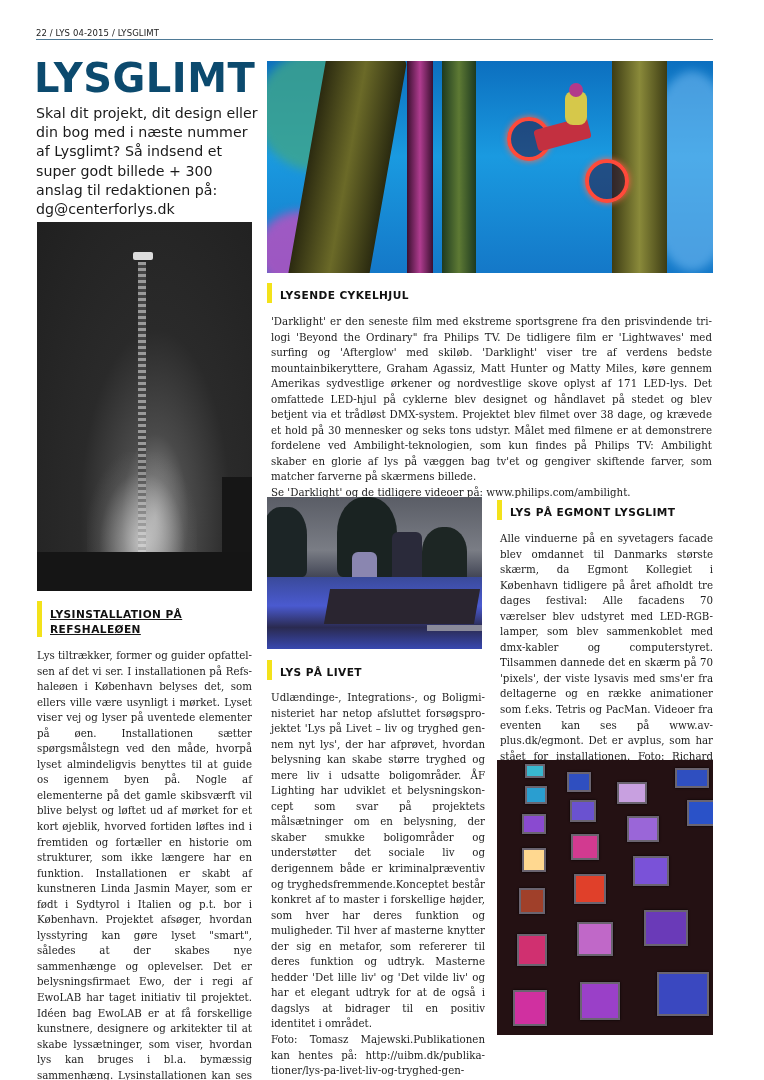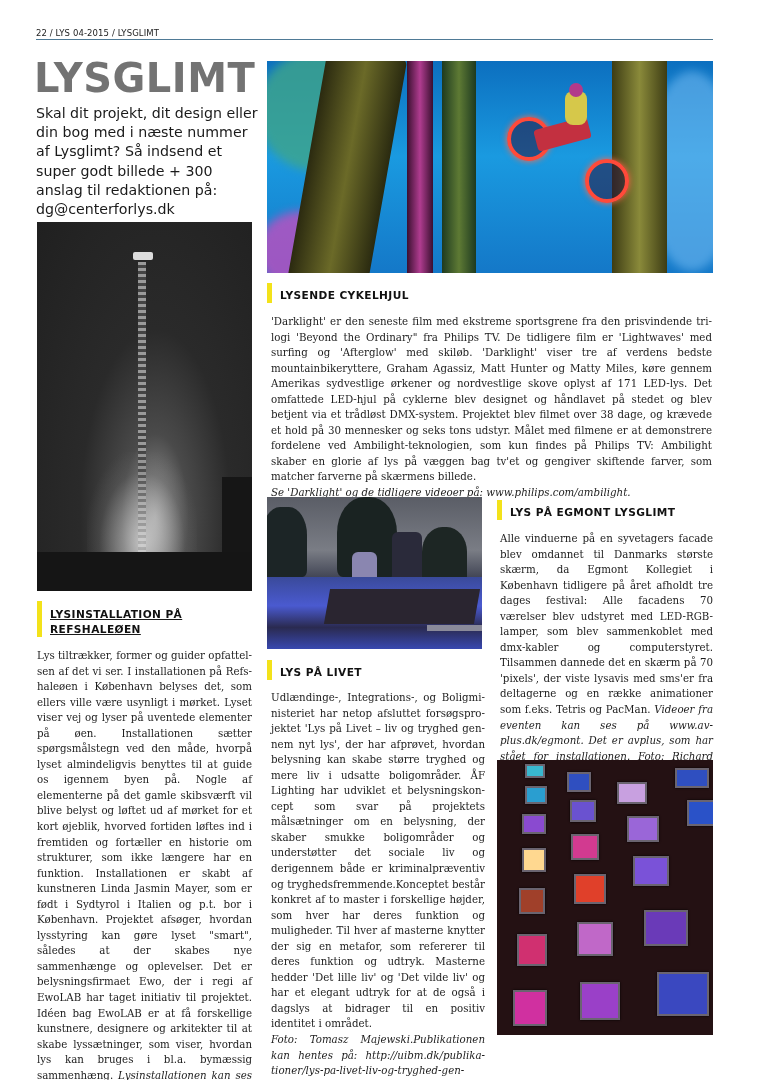--- a/index.html
+++ b/index.html
@@ -5,36 +5,36 @@
     html, body { margin: 0; padding: 0; background: #ffffff; }
     body { width: 764px; height: 1080px; position: relative; overflow: hidden;
            font-family: "DejaVu Serif", serif; color: #1b1b1b; }
     .abs { position: absolute; }
 
     .running-head { left: 36px; top: 28px; font-family: "DejaVu Sans", sans-serif;
       font-weight: normal; font-size: 8.5px; letter-spacing: 0.1px; color: #222; }
     .head-rule { left: 36px; top: 39px; width: 677px; height: 1px; background: #4f7a96; }
 
     .title { left: 34px; top: 56px; font-family: "DejaVu Sans", sans-serif;
-      font-weight: bold; font-size: 40px; letter-spacing: 0.5px; line-height: 44px; color: #737373; text-align: center; }
+      font-weight: bold; font-size: 40px; letter-spacing: 0.5px; line-height: 44px; color: #0c4a6e; text-align: center; }
     .intro { left: 36px; top: 104px; width: 226px; font-family: "DejaVu Sans", sans-serif;
       font-size: 14.2px; line-height: 19.2px; color: #1a1a1a; }
 
     .photo { overflow: hidden; }
 
     
     .sec-head { display: flex; align-items: flex-end; }
     .sec-head .bar { width: 5px; background: #f3e21a; flex: 0 0 5px; margin-right: 8px; }
     .sec-head .txt { font-family: "DejaVu Sans", sans-serif; font-weight: bold;
       font-size: 10.6px; letter-spacing: 0.4px; line-height: 15px; color: #111; padding-top: 2px; }
 
     .body-text { font-size: 10.25px; line-height: 15.55px; text-align: justify;
       hyphens: manual; color: #1c1c1c; }
     .body-text p { margin: 0; }
-    .ital { font-style: italic; }
+    .ital { }
 
     
     .bike { background: linear-gradient(180deg, #0c6fbf 0%, #1a9ae0 45%, #1478c8 100%); }
     .bike .tree { position: absolute; border-radius: 6px; }
     .bike .fern { position: absolute; border-radius: 50%; filter: blur(5px); }
     .wheel { position: absolute; border-radius: 50%; border: 4px solid #ff4a3a;
       box-shadow: 0 0 6px #ff6a4a; background: rgba(40,20,60,0.55); }
 
     
     .livet { background: linear-gradient(180deg, #5a5d66 0%, #7a7d85 35%, #2b2f42 60%, #1d2140 100%); }

